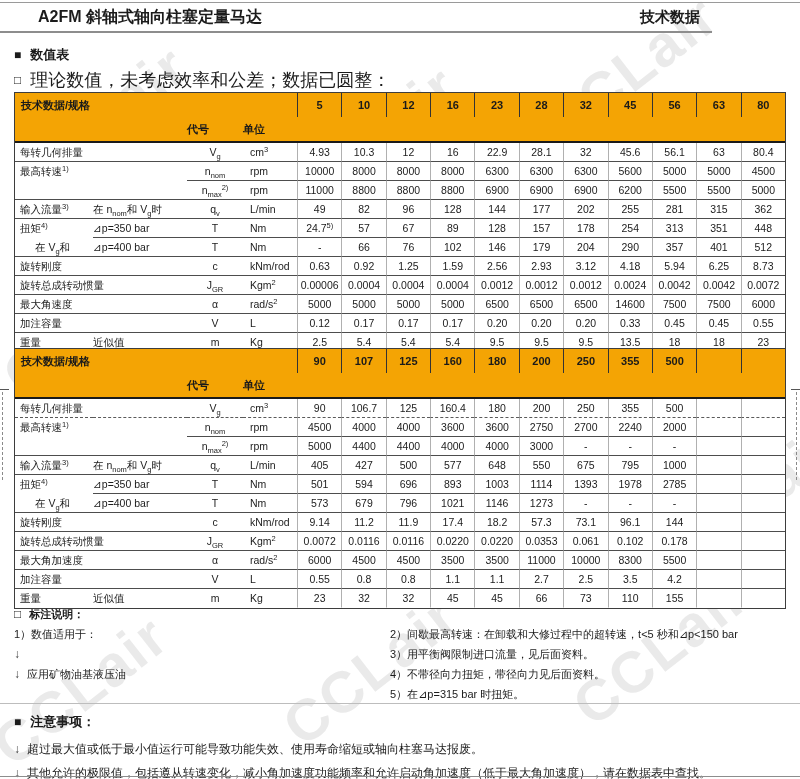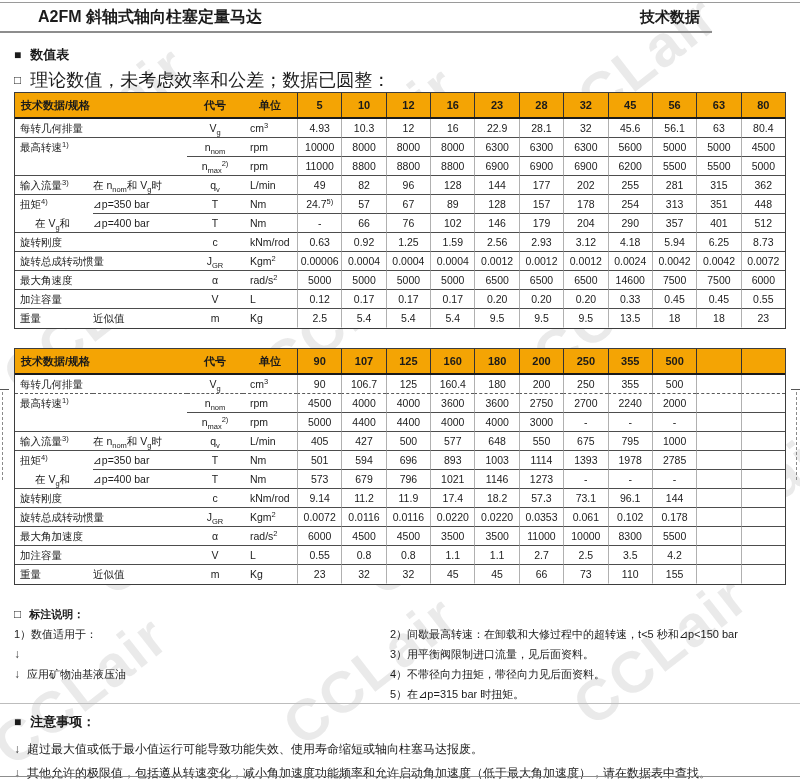--- a/index.html
+++ b/index.html
@@ -33,21 +33,21 @@
   .sec-title { font-size:13px; font-weight:bold; }
   .sec-note { font-size:18px;text-align:right; }
 
   
   .dtable { position:absolute; left:14px; width:772px; border:1px solid #3d3d3d; background:#fff; }
   .trow { display:grid; grid-template-columns:78px 94px 56px 54px repeat(11,1fr); }
   .cell { height:19px; line-height:19px; font-size:10.5px; border-bottom:1px solid transparent; overflow:visible; }
   .thead .cell { height:24px; line-height:24px; font-weight:bold; font-size:11px; border-bottom:none; }
   .thead { border-bottom:2px solid #1a1a1a; }
   .hspec { grid-column:1 / 3; text-align:left; padding-left:6px; }
-  .hmid  { text-align:center; }
+  .hmid  { text-align:left;margin-top:24px; }
   .hnum  { text-align:center; border-left:1px solid #333; }
   .lab1 { padding-left:5px; white-space:nowrap; }
   .lab1.indent { padding-left:20px; }
   .lab2 { white-space:nowrap; }
   .sym  { text-align:center; }
   .unit { padding-left:7px; white-space:nowrap; }
   .val  { text-align:center; border-left:1px solid #b0b0b0; font-size:10.5px; }
   .row-full  > .cell { border-bottom:1px solid #4d4d4d; }
   .row-dashed> .cell { border-bottom:1px dashed #5a5a5a; }
   .row-sym   > .cell { border-bottom:1px solid #4d4d4d; }

